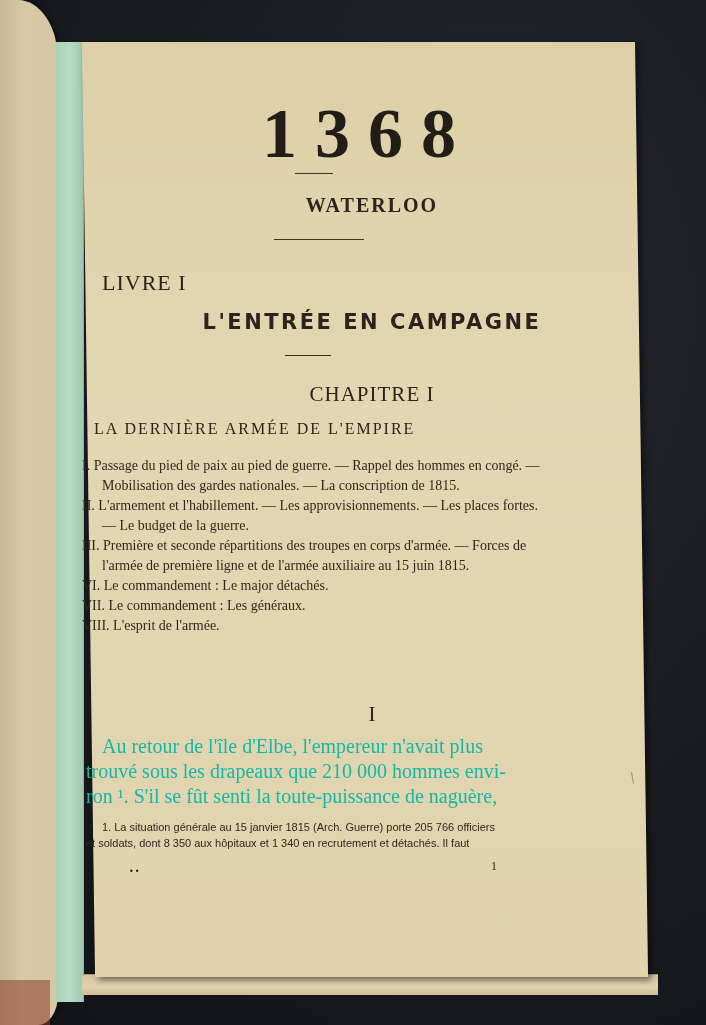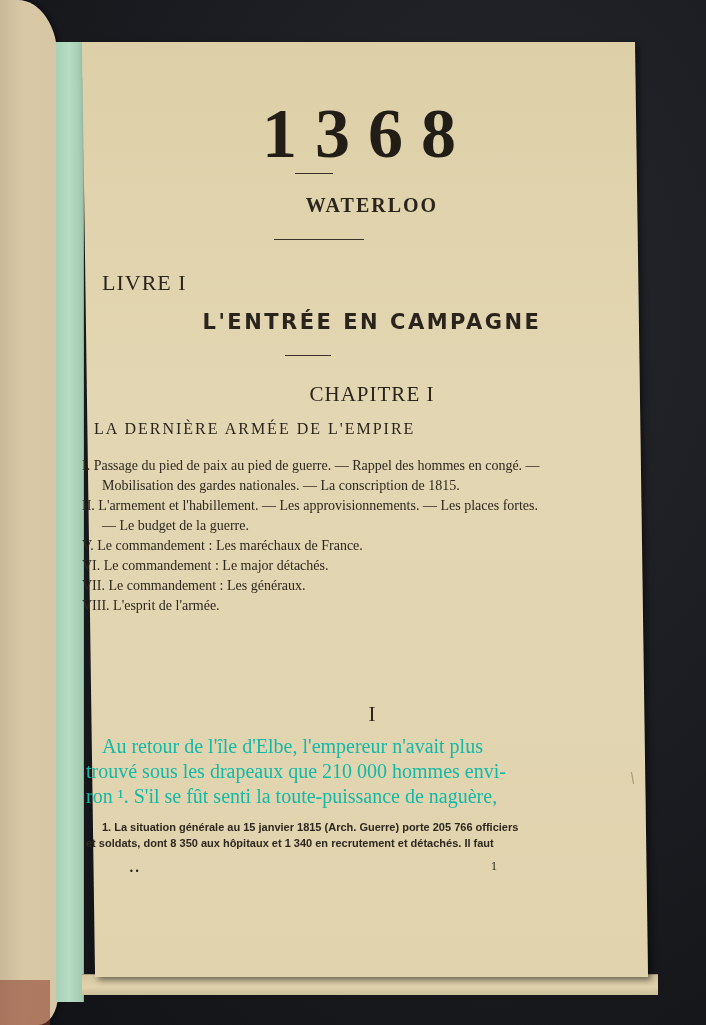--- a/index.html
+++ b/index.html
@@ -94,21 +94,21 @@
       position:absolute; left:4px; top:692px; width:470px;
       font-family:"Liberation Serif", serif; font-size:20px; line-height:25px;
       color:#14b8a6; text-align:justify;
     }
     .body-text .indent { padding-left:16px; }
     .footnote {
       position:absolute; left:4px; top:777px; width:475px;
       font-family:"Liberation Sans", sans-serif; font-size:11px; line-height:16px;
       color:#2e271e;
     }
-    .footnote p { margin:0;font-weight:bold; }
+    .footnote p { margin:0; }
     .footnote .first { padding-left:16px; }
     .page-number {
       position:absolute; left:409px; top:817px;
       font-family:"Liberation Serif", serif; font-size:12px;
     }
     .signature-mark {
       position:absolute; left:47px; top:825px;
       font-family:"DejaVu Sans", sans-serif; font-size:8px; letter-spacing:1px;
     }
     .stray-mark {
@@ -135,21 +135,21 @@
   <div class="livre">LIVRE I</div>
   <div class="livre-sub">L'ENTRÉE EN CAMPAGNE</div>
   <div class="rule" style="left:203px; top:313px; width:46px;"></div>
 
   <div class="chapitre">CHAPITRE I</div>
   <div class="chapitre-sub">LA DERNIÈRE ARMÉE DE L'EMPIRE</div>
 
   <div class="toc">
     <p class="toc-item"><span class="num">I.</span> <span>Passage du pied de paix au pied de guerre. — Rappel des hommes en congé. — Mobilisation des gardes nationales. — La conscription de 1815.</span></p>
     <p class="toc-item"><span class="num">II.</span> <span>L'armement et l'habillement. — Les approvisionnements. — Les places fortes. — Le budget de la guerre.</span></p>
-    <p class="toc-item"><span class="num">V.</span> <span>Le commandement : Les maréchaux de France.</span></p>
+    <p class="toc-item"><span class="num">III.</span> <span>Première et seconde répartitions des troupes en corps d'armée. — Forces de l'armée de première ligne et de l'armée auxiliaire au 15 juin 1815.</span></p>
     <p class="toc-item"><span class="num">VI.</span> <span>Le commandement : Le major détachés.</span></p>
     <p class="toc-item"><span class="num">VII.</span> <span>Le commandement : Les généraux.</span></p>
     <p class="toc-item"><span class="num">VIII.</span> <span>L'esprit de l'armée.</span></p>
   </div>
 
   <div class="section-num">I</div>
 
   <div class="body-text">
     <div class="indent">Au retour de l'île d'Elbe, l'empereur n'avait plus</div>
     <div>trouvé sous les drapeaux que 210 000 hommes envi-</div>

